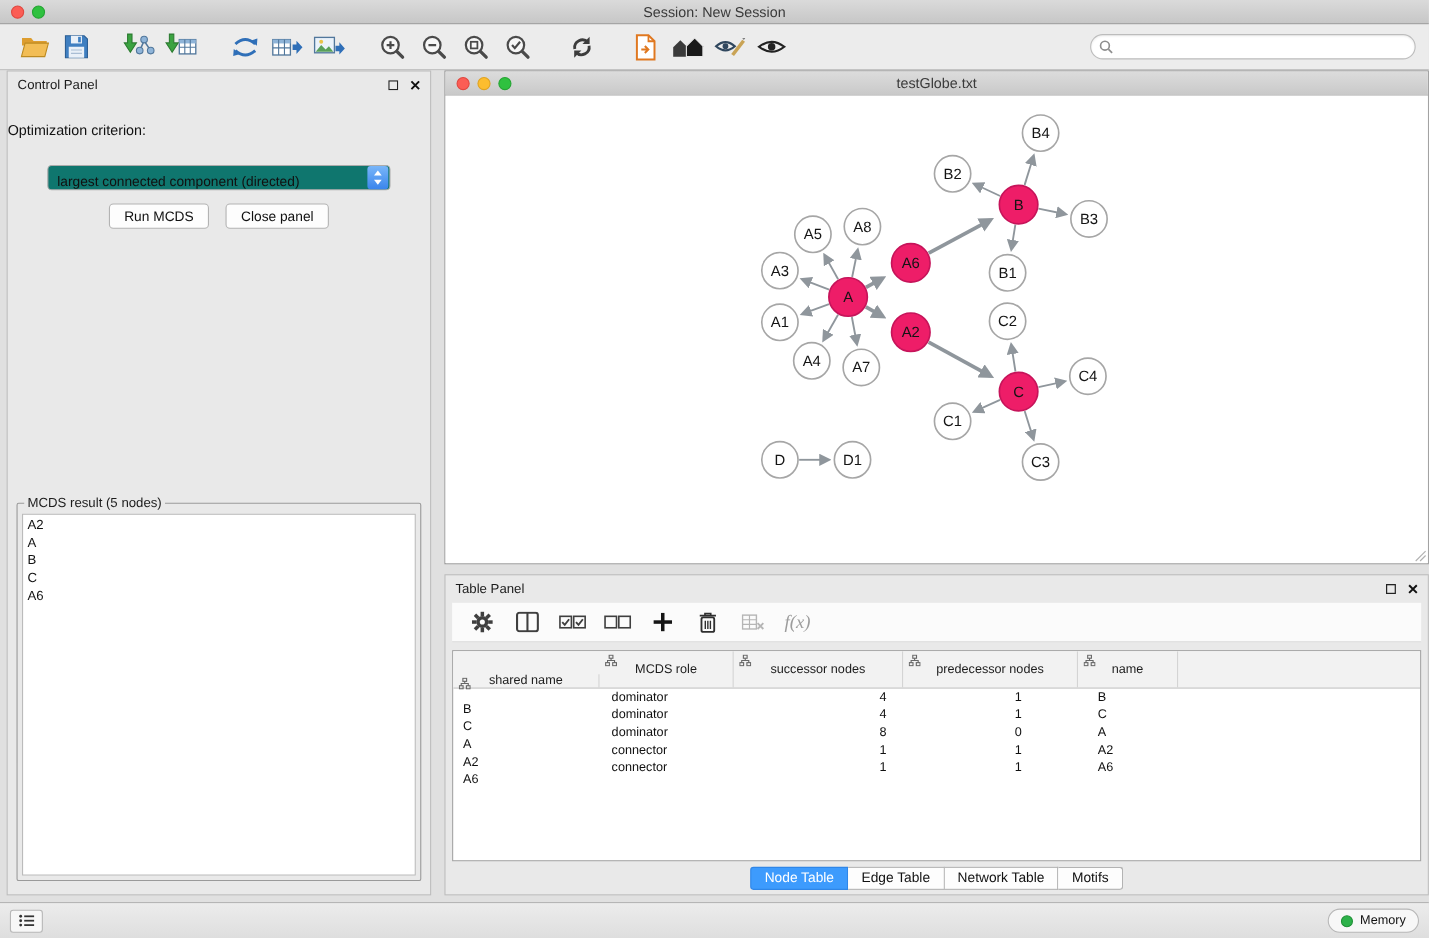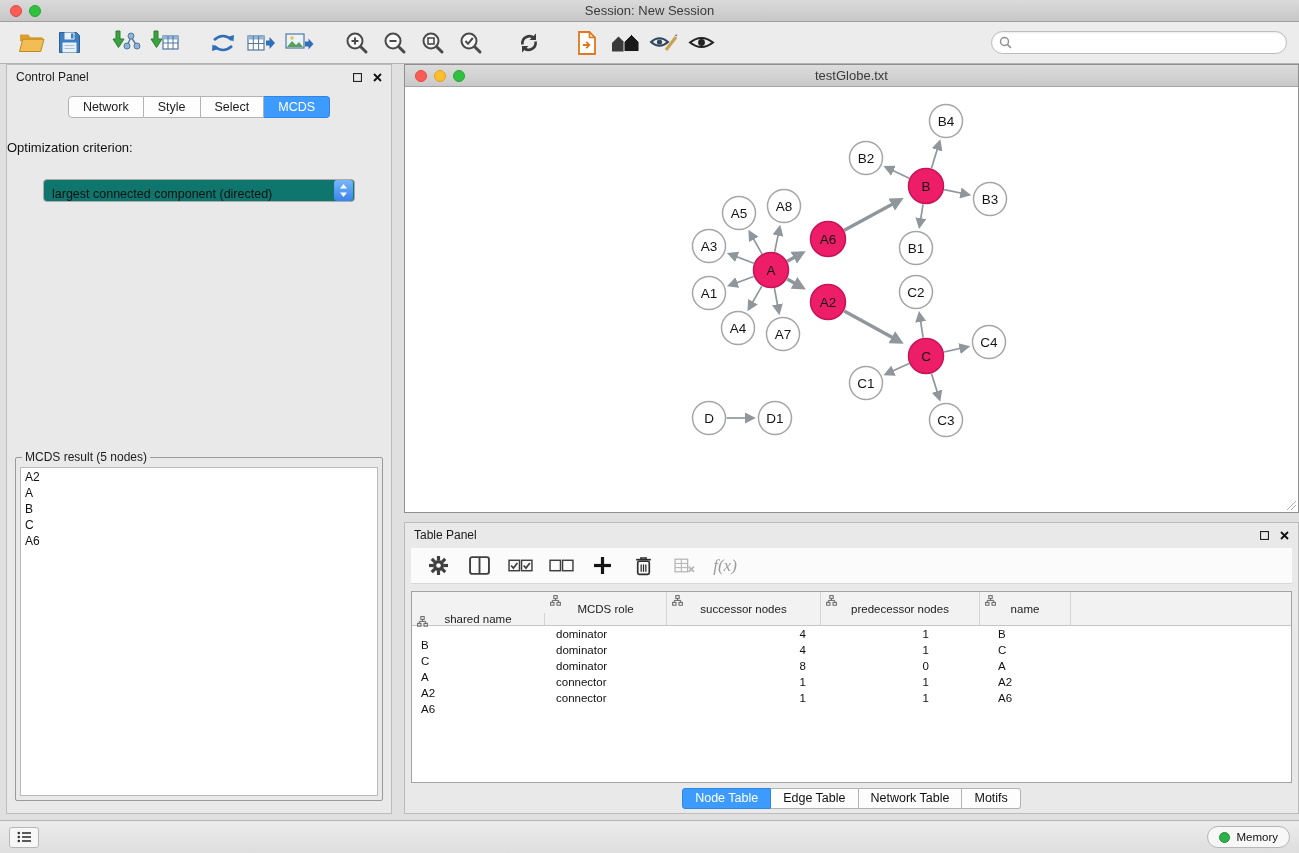--- a/index.html
+++ b/index.html
@@ -254,35 +254,33 @@
                 <rect x="0.5" y="0.5" width="8" height="8" fill="none" stroke="#222" stroke-width="1.2"></rect>
               </svg>
             </span>
           <span class="ph-icon">
               <svg width="9" height="9" viewBox="0 0 9 9">
                 <path d="M1 1 L8 8 M8 1 L1 8" stroke="#111" stroke-width="1.8"></path>
               </svg>
             </span>
         </span>
       </div>
-      <div class="cp-tabs">
-          <div class="cp-tab">Network</div>
-          <div class="cp-tab">Style</div>
-          <div class="cp-tab">Select</div>
-          <div class="cp-tab active">MCDS</div>
-        </div>
       <div class="opt-label">Optimization criterion:</div>
       <div class="dropdown">
         <span class="dropdown-value">largest connected component (directed)</span>
         <span class="dropdown-stepper">
             <svg width="9" height="15" viewBox="0 0 9 15">
               <path d="M4.5 1 L8 5.5 H1 Z" fill="#fff"></path>
               <path d="M4.5 14 L1 9.5 H8 Z" fill="#fff"></path>
             </svg>
           </span>
+      </div>
+      <div class="btn-row">
+        <button class="cp-btn">Run MCDS</button>
+        <button class="cp-btn">Close panel</button>
       </div>
       <div class="cp-spacer"></div>
       <div class="result-box">
         <span class="result-box-title">MCDS result (5 nodes)</span>
         <div class="result-inner">
             <div class="result-item">A2</div>
             <div class="result-item">A</div>
             <div class="result-item">B</div>
             <div class="result-item">C</div>
             <div class="result-item">A6</div>

